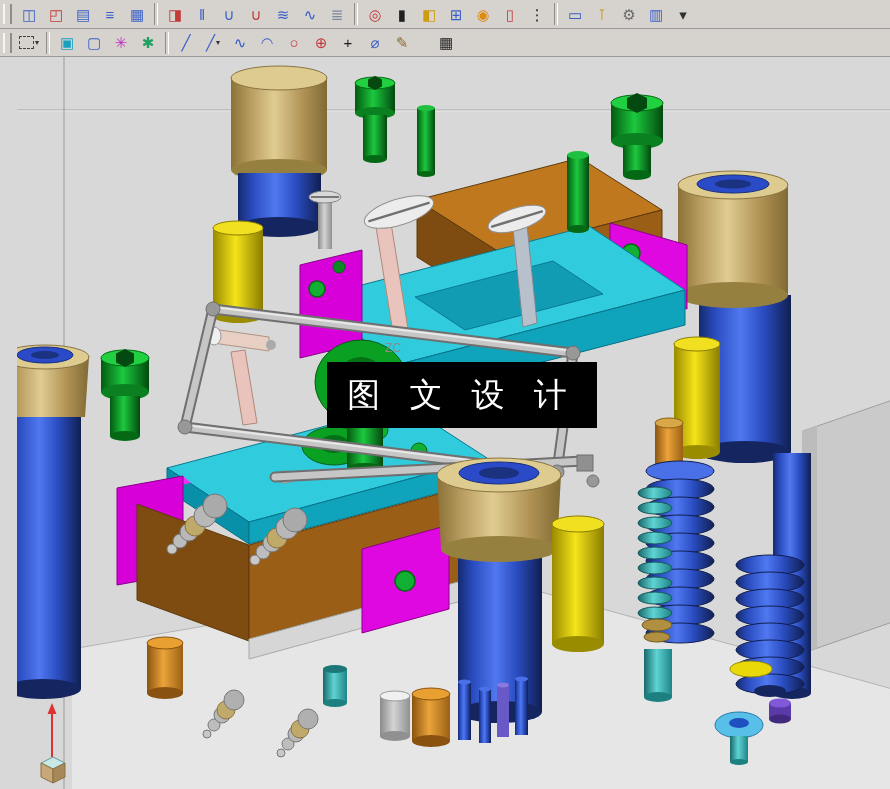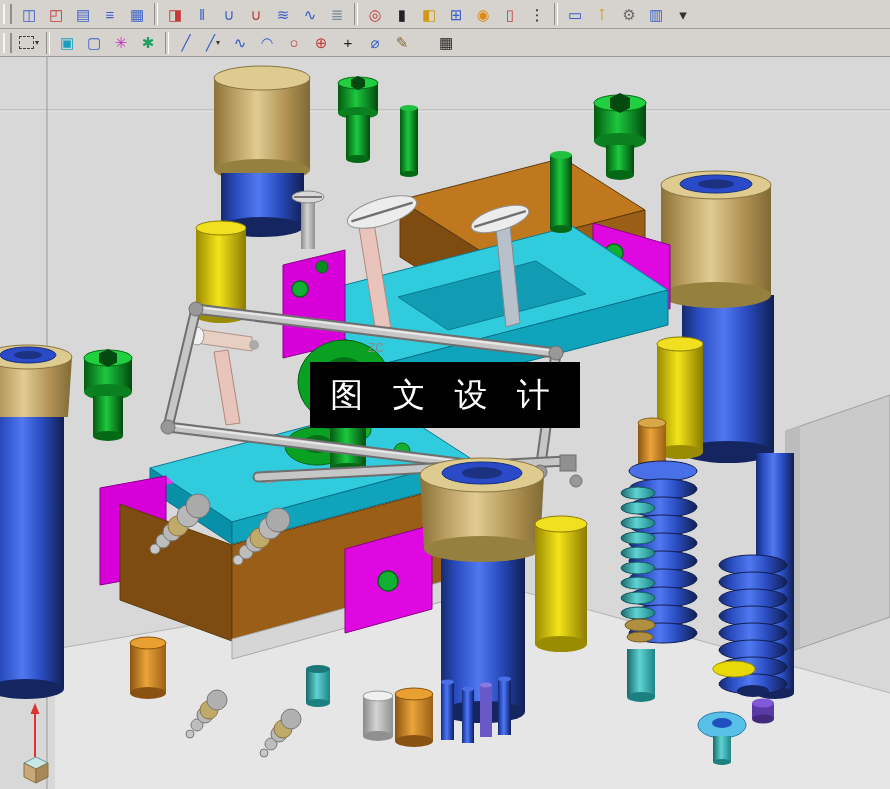--- a/index.html
+++ b/index.html
@@ -8,21 +8,21 @@
   #toolbar1{height:28px;}
   #toolbar2{height:27px;}
   .gripper{width:5px;height:20px;margin:0 3px 0 1px;border-left:2px solid #f6f5f2;border-right:2px solid #8f8d88;}
   .icons{display:flex;align-items:center;gap:1px;}
   .icon-btn{width:26px;height:24px;display:flex;align-items:center;justify-content:center;border:1px solid transparent;background:transparent;padding:0;cursor:default;}
   .glyph{font-size:15px;line-height:1;}
   .dashed-box{width:13px;height:11px;border:1px dashed #444;display:inline-block;}
   .dd{font-size:8px;color:#333;margin-left:1px;}
   .sep{width:2px;height:22px;margin:0 3px;border-left:1px solid #8f8d88;border-right:1px solid #ffffff;}
   .gap{width:16px;}
-  #viewport{position:relative;width:738px;height:732px;background:#d8d8d8;}
+  #viewport{position:relative;width:738px;height:732px;background:#d8d8d8;padding-left:17px;}
   svg text{font-family:"Liberation Sans",sans-serif;}
   .wm-text{font-size:33px;letter-spacing:10px;font-family:sans-serif;fill:#ffffff;}
 </style>
 </head>
 <body>
 
 <div id="toolbar1" class="toolbar">
   <div class="gripper"></div>
   <div id="tb1-icons" class="icons">
       <button class="icon-btn" title="datum-icon">

